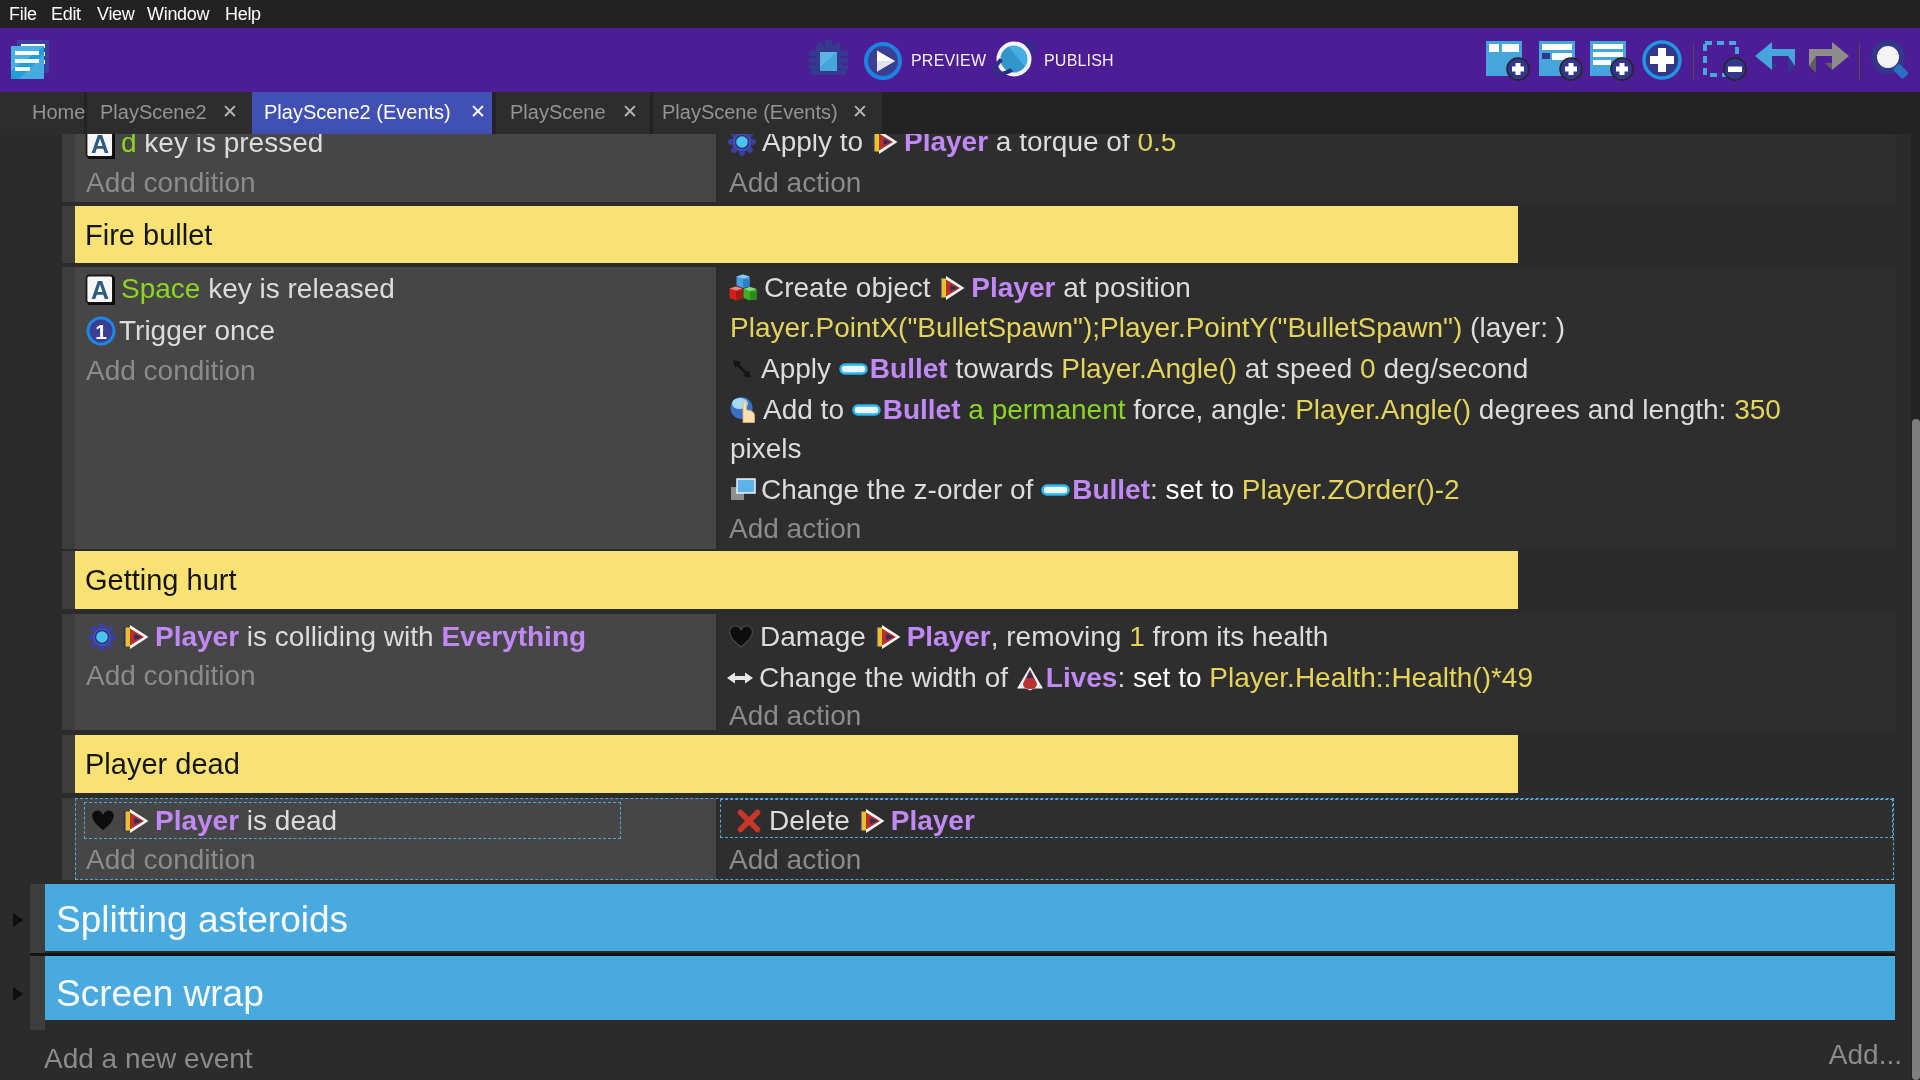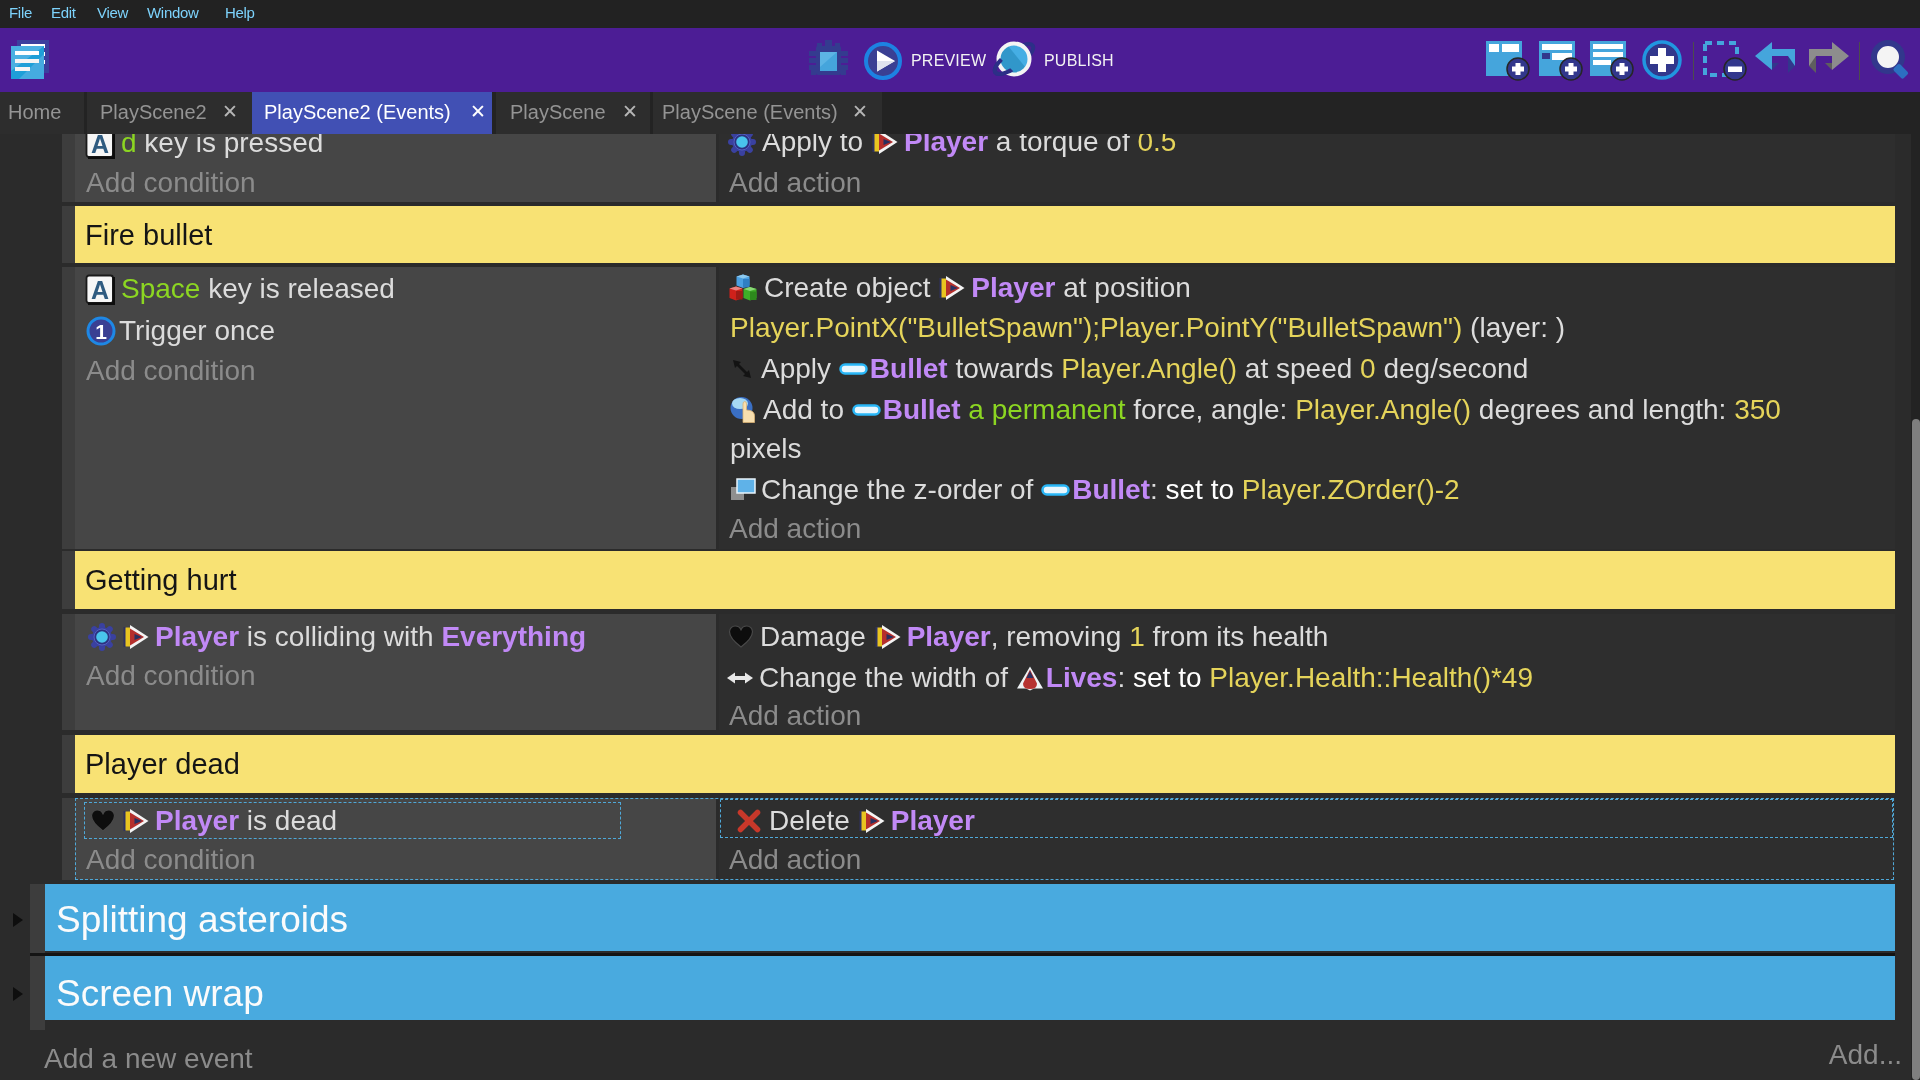--- a/index.html
+++ b/index.html
@@ -2,33 +2,33 @@
 <html><head>
 <meta charset="utf-8">
 <style>
 * { margin:0; padding:0; box-sizing:border-box; }
 html,body { width:1920px; height:1080px; overflow:hidden; background:#2b2b2b;
   font-family:"Liberation Sans", sans-serif; }
 #stage { position:absolute; left:0; top:0; width:1920px; height:1080px; }
 .abs { position:absolute; }
 
 #menubar { left:0; top:0; width:1920px; height:28px; background:#222222; z-index:10; }
-#menubar span { position:absolute; top:4px; font-size:15px; color:#7dd3fc; letter-spacing:-0.3px;}
+#menubar span { position:absolute; top:4px; font-size:18px; color:#ffffff; letter-spacing:-0.3px;}
 #toolbar { left:0; top:28px; width:1920px; height:64px; background:#4c1d95; z-index:10; }
 #tabbar { left:0; top:92px; width:1920px; height:42px; background:#232323; z-index:10; }
 .tab { position:absolute; top:0; height:42px; background:#2d2d2d; color:#949494; font-size:20px; }
 .tab .t { position:absolute; top:9px; }
 .tab .x { position:absolute; top:8px; font-size:19px; color:#b5b5b5; }
 .tab.sel { background:#4150b4; color:#ffffff; }
 .tab.sel .x { color:#ffffff; }
 
 .strip { position:absolute; left:62px; width:13px; background:#3d3d3d; }
 .cond { position:absolute; left:75px; width:641px; background:#464646; }
 .act  { position:absolute; left:719px; width:1176px; background:#2e2e2e; }
-.comment { position:absolute; left:75px; width:1820px; background:#f8e274; }
+.comment { position:absolute; left:75px; width:1443px; background:#f8e274; }
 .comment span { position:absolute; left:10px; color:#151515; font-size:29px; }
 .group { position:absolute; left:45px; width:1850px; background:#49aadf; }
 .group span { position:absolute; left:11px; color:#fbfbfb; font-size:37px; }
 .gstrip { position:absolute; left:30px; width:15px; background:#3d3d3d; }
 .tri { position:absolute; left:13px; width:0; height:0; border-left:10px solid #0e0e0e;
   border-top:7px solid transparent; border-bottom:7px solid transparent; }
 .ln { position:absolute; height:42px; display:flex; align-items:center;
   font-size:28px; color:#dcdcdc; white-space:pre; }
 .ln svg { flex:0 0 auto; }
 .obj { color:#c189f6; font-weight:bold; }
@@ -157,21 +157,21 @@
       <polygon points="25,21 25,28 18,21" fill="#5e5e5e"></polygon>
     </svg>
     <rect class="abs" style="left:1859px;top:14px;width:1px;height:38px;background:#4d4d4d"></rect>
     <svg class="abs" style="left:1869px;top:11px" width="43" height="43" viewBox="0 0 43 43">
       <circle cx="19" cy="18" r="14" fill="#f4f4f4" stroke="#32378c" stroke-width="6"></circle>
       <rect x="28" y="25" width="14" height="9" rx="2" transform="rotate(45 30 27)" fill="#2c6fc1"></rect>
     </svg>
   </div>
   <div id="tabbar" class="abs">
     <div class="tab" style="left:0;width:84px">
-        <span class="t" style="left:8px">Home</span>
+        <span class="t" style="left:32px">Home</span>
       </div>
     <div class="tab" style="left:87px;width:165px">
         <span class="t" style="left:13px">PlayScene2</span>
         <span class="x" style="left:135px">✕</span>
       </div>
     <div class="tab sel" style="left:252px;width:240px">
         <span class="t" style="left:12px">PlayScene2 (Events)</span>
         <span class="x" style="left:218px">✕</span>
       </div>
     <div class="tab" style="left:496px;width:154px">

